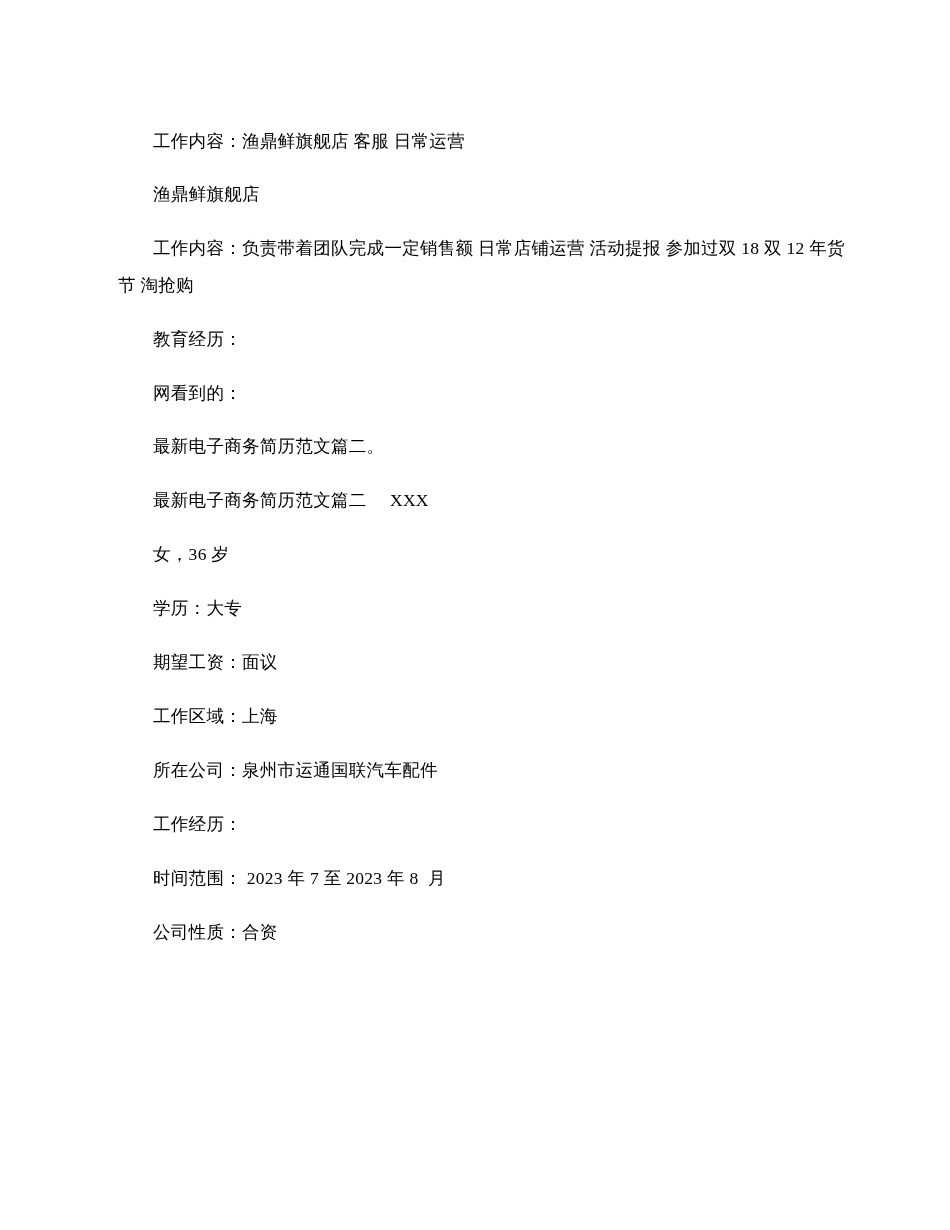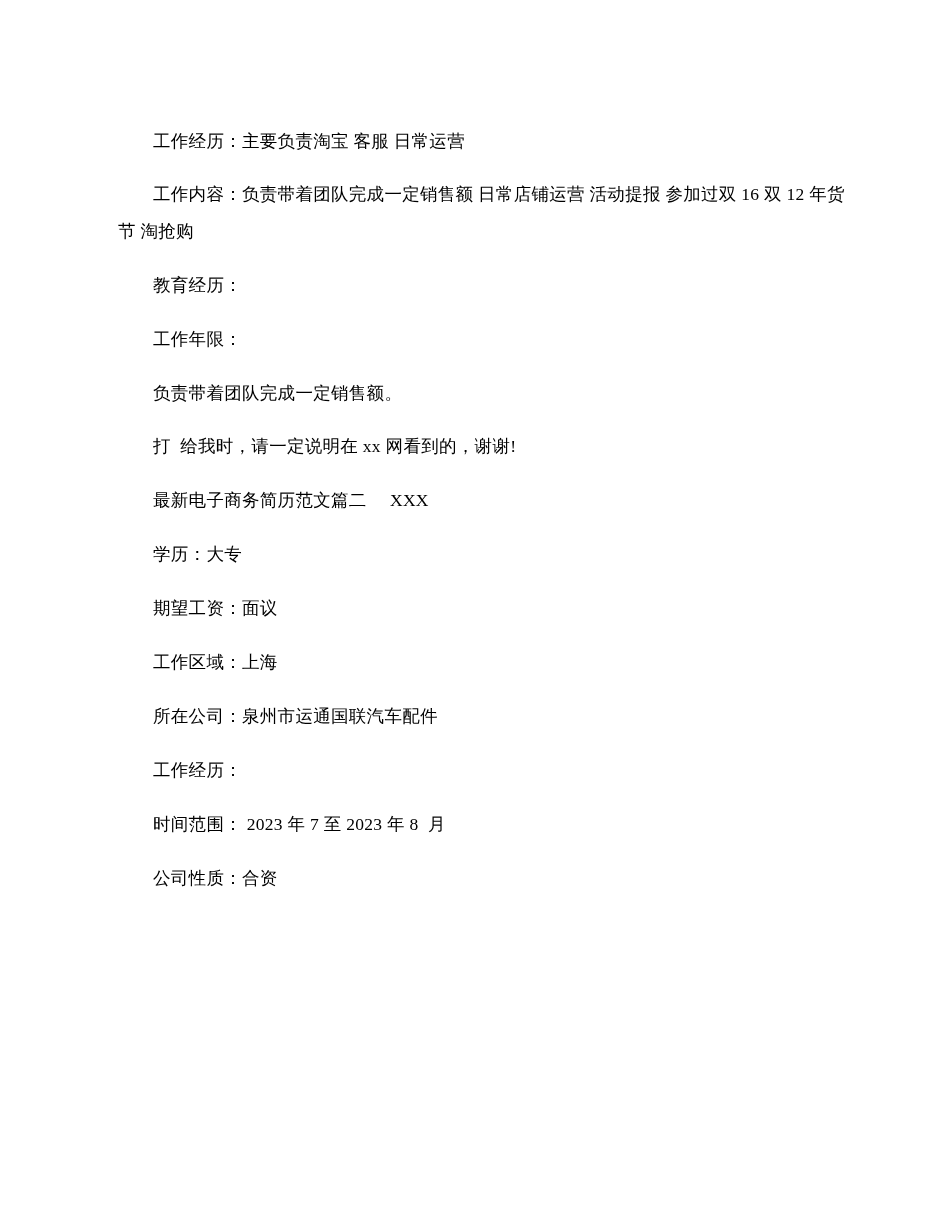--- a/index.html
+++ b/index.html
@@ -32,27 +32,28 @@
   .indent {
     text-indent: 2em;
   }
 </style>
 </head>
 <body>
 
 <div class="page">
   <div class="doc-body">
 
-    <p class="line indent">工作经历：主要负责淘宝 客服 日常运营</p>
-    <p class="line indent">工作内容：负责带着团队完成一定销售额 日常店铺运营 活动提报 参加过双 16 双 12 年货节 淘抢购</p>
+    <p class="line indent">工作内容：渔鼎鲜旗舰店 客服 日常运营</p>
+    <p class="line indent">渔鼎鲜旗舰店</p>
+    <p class="line indent">工作内容：负责带着团队完成一定销售额 日常店铺运营 活动提报 参加过双 18 双 12 年货节 淘抢购</p>
     <p class="line indent">教育经历：</p>
-    <p class="line indent">工作年限：</p>
-    <p class="line indent">负责带着团队完成一定销售额。</p>
-    <p class="line indent">打  给我时，请一定说明在 xx 网看到的，谢谢!</p>
+    <p class="line indent">网看到的：</p>
+    <p class="line indent">最新电子商务简历范文篇二。</p>
     <p class="line indent">最新电子商务简历范文篇二     XXX</p>
+    <p class="line indent">女，36 岁</p>
     <p class="line indent">学历：大专</p>
     <p class="line indent">期望工资：面议</p>
     <p class="line indent">工作区域：上海</p>
     <p class="line indent">所在公司：泉州市运通国联汽车配件</p>
     <p class="line indent">工作经历：</p>
     <p class="line indent">时间范围： 2023 年 7 至 2023 年 8  月</p>
     <p class="line indent">公司性质：合资</p>
 
   </div>
 </div>

